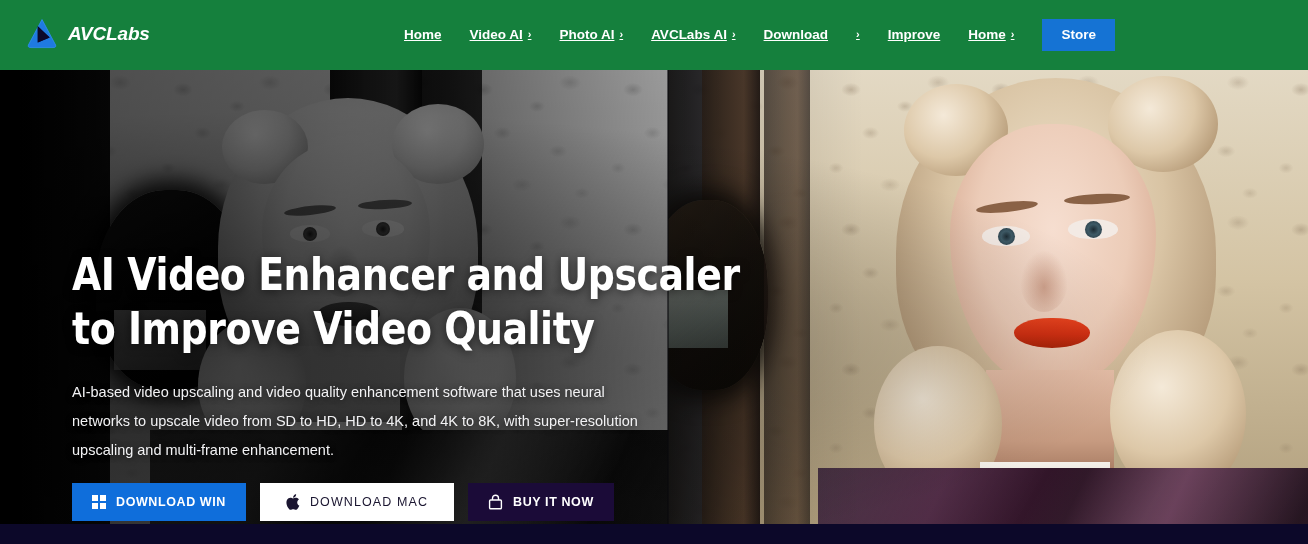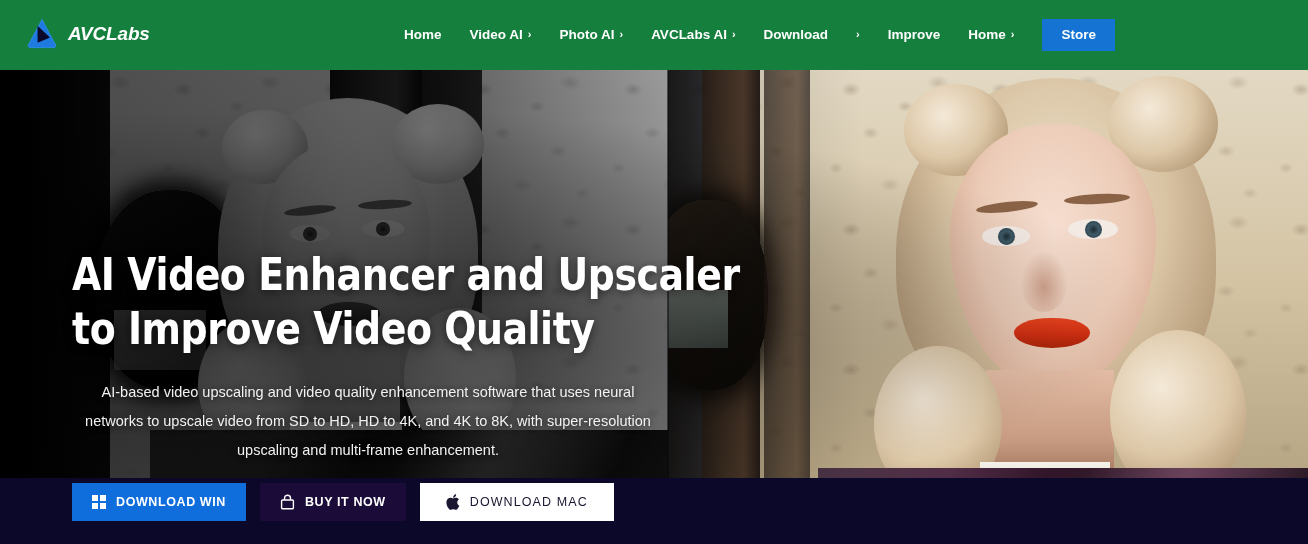--- a/index.html
+++ b/index.html
@@ -29,42 +29,41 @@
     font-family:"Liberation Sans", sans-serif;
   }
   .nav {
     position:absolute; left:390px; top:0; height:70px;
     display:flex; align-items:center; gap:0px;
   }
   .nav-item {
     display:flex; align-items:center; gap:5px;
     color:#ffffff; font-size:13.5px; font-weight:bold;
     padding:0 14px; height:70px; line-height:70px;
-    white-space:nowrap; cursor:pointer;
+    white-space:nowrap; cursor:pointer;text-decoration:underline;
   }
   .nav-item .caret {
     font-size:11px; font-weight:bold; color:#ffffff;
     transform:translateY(-1px);
   }
   .store-btn {
     background:#1573d4; color:#ffffff;
     font-size:13.5px; font-weight:bold;
     height:32px; line-height:32px;
     padding:0 19px; margin-left:14px;
     display:inline-block; cursor:pointer;
     white-space:nowrap;
   }
 
   
   .hero {
     position:absolute; top:70px; left:0;
-    width:1308px; height:408px;
+    width:1308px; height:454px;
     overflow:hidden;
     background:#151517;
-    text-align:center;
   }
   .half { position:absolute; top:0; height:474px; overflow:hidden; }
   .half-left  { left:0;     width:668px; }
   .half-right { left:668px; width:640px; }
 
   .scene { position:absolute; inset:0; }
 
   
   .wall {
     position:absolute; left:0; top:0; width:100%; height:100%;
@@ -371,34 +370,34 @@
         <svg width="14" height="14" viewBox="0 0 14 14">
           <rect x="0" y="0" width="6" height="6" fill="#ffffff"></rect>
           <rect x="8" y="0" width="6" height="6" fill="#ffffff"></rect>
           <rect x="0" y="8" width="6" height="6" fill="#ffffff"></rect>
           <rect x="8" y="8" width="6" height="6" fill="#ffffff"></rect>
         </svg>
       </span>
       <span>DOWNLOAD WIN</span>
     </div>
 
+    <div class="btn btn-mac">
+      <span class="ico">
+        <svg width="14" height="16" viewBox="0 0 14 16">
+          <path d="M11.2 8.4c0-2 1.6-2.9 1.7-3-0.9-1.4-2.4-1.5-2.9-1.6-1.2-0.1-2.4 0.7-3 0.7-0.6 0-1.6-0.7-2.6-0.7-1.3 0-2.6 0.8-3.3 2-1.4 2.4-0.4 6 1 8 0.7 1 1.5 2.1 2.5 2 1 0 1.4-0.6 2.6-0.6s1.5 0.6 2.6 0.6c1.1 0 1.8-1 2.4-2 0.8-1.1 1.1-2.2 1.1-2.3 0-0.1-2.1-0.8-2.1-3.1z" fill="#1a1530"></path>
+          <path d="M9.3 2.6c0.5-0.6 0.9-1.5 0.8-2.4-0.8 0-1.7 0.5-2.2 1.2-0.5 0.6-0.9 1.5-0.8 2.4 0.9 0.1 1.7-0.5 2.2-1.2z" fill="#1a1530"></path>
+        </svg>
+      </span>
+      <span>DOWNLOAD MAC</span>
+    </div>
+
     <div class="btn btn-buy">
       <span class="ico">
         <svg width="15" height="16" viewBox="0 0 15 16">
           <path d="M4.5 6V4.2a3 3 0 0 1 6 0V6" fill="none" stroke="#ffffff" stroke-width="1.4"></path>
           <rect x="1.6" y="6" width="11.8" height="8.8" rx="1" fill="none" stroke="#ffffff" stroke-width="1.4"></rect>
         </svg>
       </span>
       <span>BUY IT NOW</span>
     </div>
-
-    <div class="btn btn-mac">
-      <span class="ico">
-        <svg width="14" height="16" viewBox="0 0 14 16">
-          <path d="M11.2 8.4c0-2 1.6-2.9 1.7-3-0.9-1.4-2.4-1.5-2.9-1.6-1.2-0.1-2.4 0.7-3 0.7-0.6 0-1.6-0.7-2.6-0.7-1.3 0-2.6 0.8-3.3 2-1.4 2.4-0.4 6 1 8 0.7 1 1.5 2.1 2.5 2 1 0 1.4-0.6 2.6-0.6s1.5 0.6 2.6 0.6c1.1 0 1.8-1 2.4-2 0.8-1.1 1.1-2.2 1.1-2.3 0-0.1-2.1-0.8-2.1-3.1z" fill="#1a1530"></path>
-          <path d="M9.3 2.6c0.5-0.6 0.9-1.5 0.8-2.4-0.8 0-1.7 0.5-2.2 1.2-0.5 0.6-0.9 1.5-0.8 2.4 0.9 0.1 1.7-0.5 2.2-1.2z" fill="#1a1530"></path>
-        </svg>
-      </span>
-      <span>DOWNLOAD MAC</span>
-    </div>
   </div>
 
 </div>
 
 </body></html>

